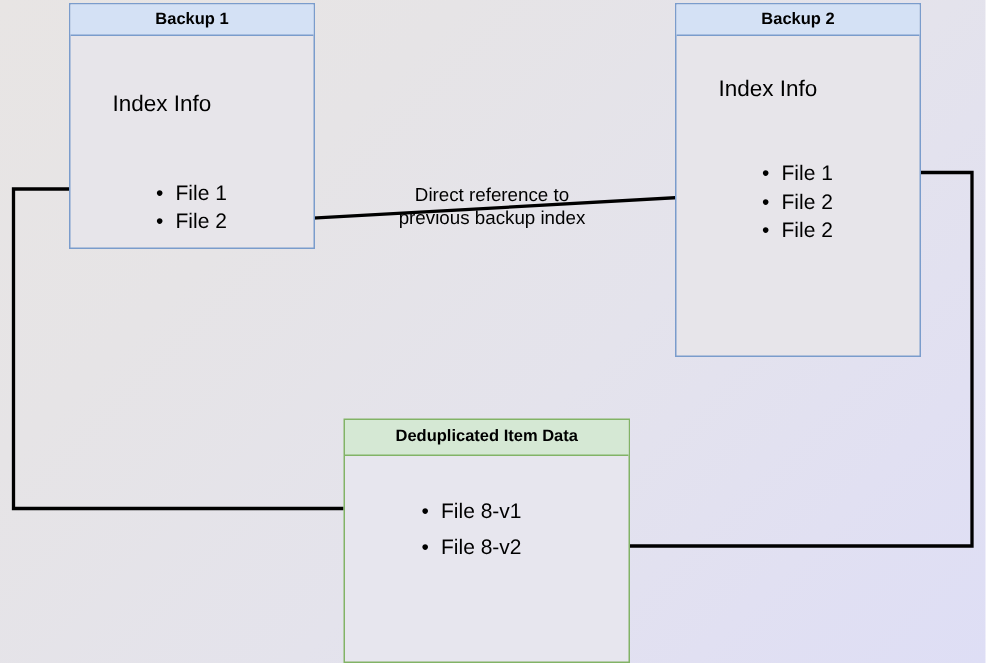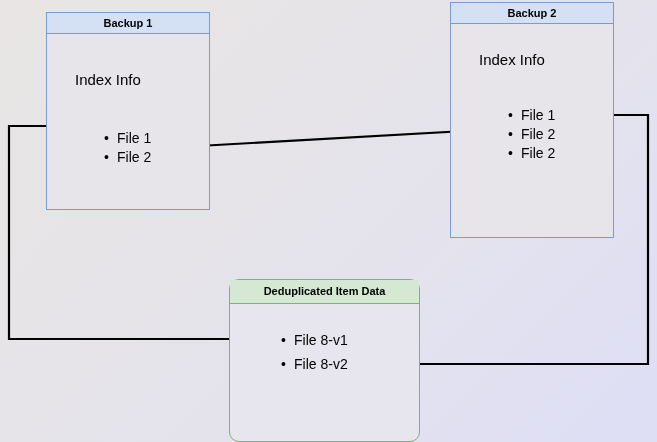--- a/index.html
+++ b/index.html
@@ -130,41 +130,45 @@
       </marker>
     </defs>
 
     <path d="M 500,129 L 163,148" fill="none" stroke="#000" stroke-width="2.2" marker-end="url(#arrowLeft)"></path>
 
     <path d="M 97,126 L 9,126 L 9,339 L 276,339" fill="none" stroke="#000" stroke-width="2.2" stroke-linejoin="miter" marker-end="url(#arrowRight)"></path>
 
     <path d="M 575,115 L 648,115 L 648,364 L 378,364" fill="none" stroke="#000" stroke-width="2.2" stroke-linejoin="miter" marker-end="url(#arrowLeft)"></path>
   </svg>
 
-  <div class="box box-blue" style="left:46px; top:12px; width:164px; height:198px;">
+  <div class="box box-blue" style="left:46px; top:2px; width:164px; height:164px;">
     <div class="box-header">Backup 1</div>
     <div class="index-label" style="left:28px; top:58px;">Index Info</div>
     <ul class="file-list" style="left:52px; top:116px;">
       <li>File 1</li>
       <li>File 2</li>
     </ul>
   </div>
 
   <div class="box box-blue" style="left:450px; top:2px; width:164px; height:236px;">
     <div class="box-header">Backup 2</div>
     <div class="index-label" style="left:28px; top:48px;">Index Info</div>
     <ul class="file-list" style="left:52px; top:103px;">
       <li>File 1</li>
       <li>File 2</li>
       <li>File 2</li>
     </ul>
   </div>
 
-  <div class="box box-green" style="left:229px; top:279px; width:191px; height:163px;border-radius:10px;">
+  <div class="box box-green" style="left:229px; top:279px; width:191px; height:163px;">
     <div class="box-header">Deduplicated Item Data</div>
     <ul class="file-list dedup-list" style="left:46px; top:48px;">
       <li>File 8-v1</li>
       <li>File 8-v2</li>
     </ul>
   </div>
 
+  <div class="caption" style="left:248px; top:123px; width:160px;">
+    <div>Direct reference to</div>
+    <div>previous backup index</div>
+  </div>
 
 </div>
 
 </body></html>

